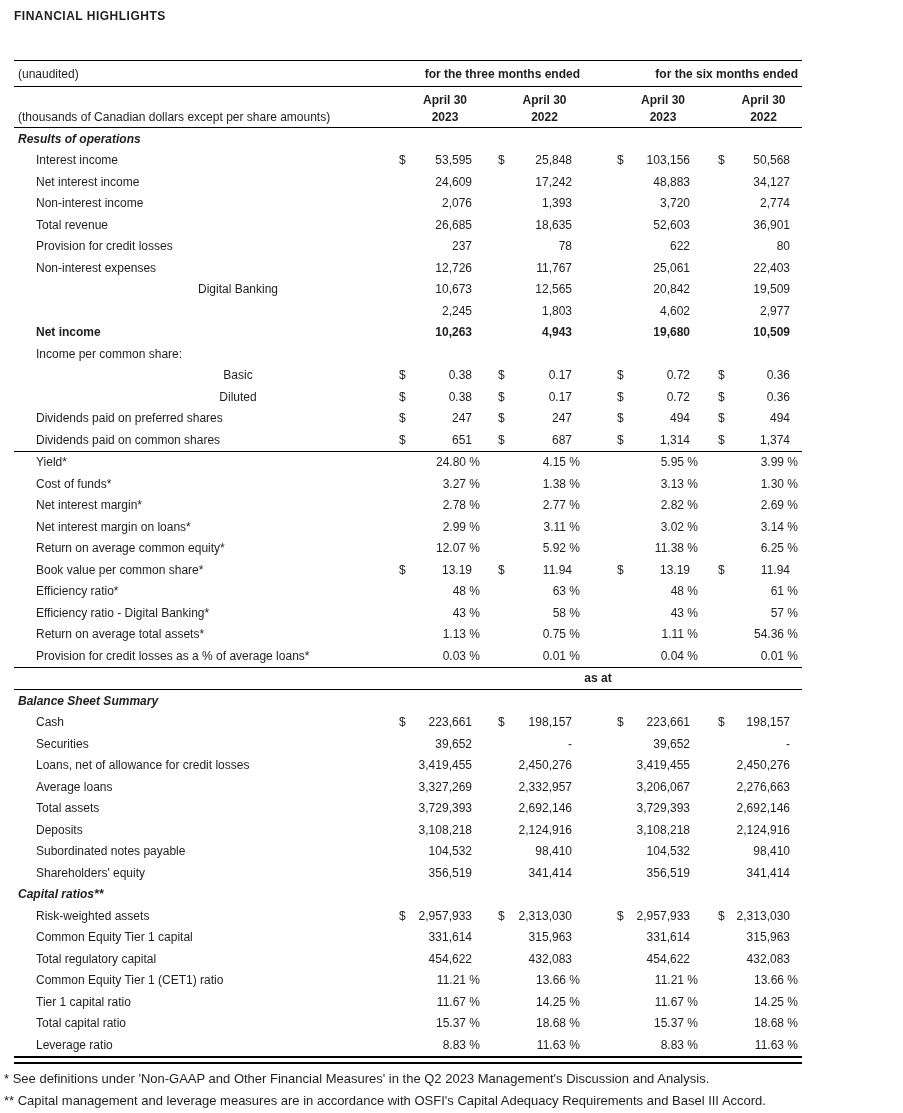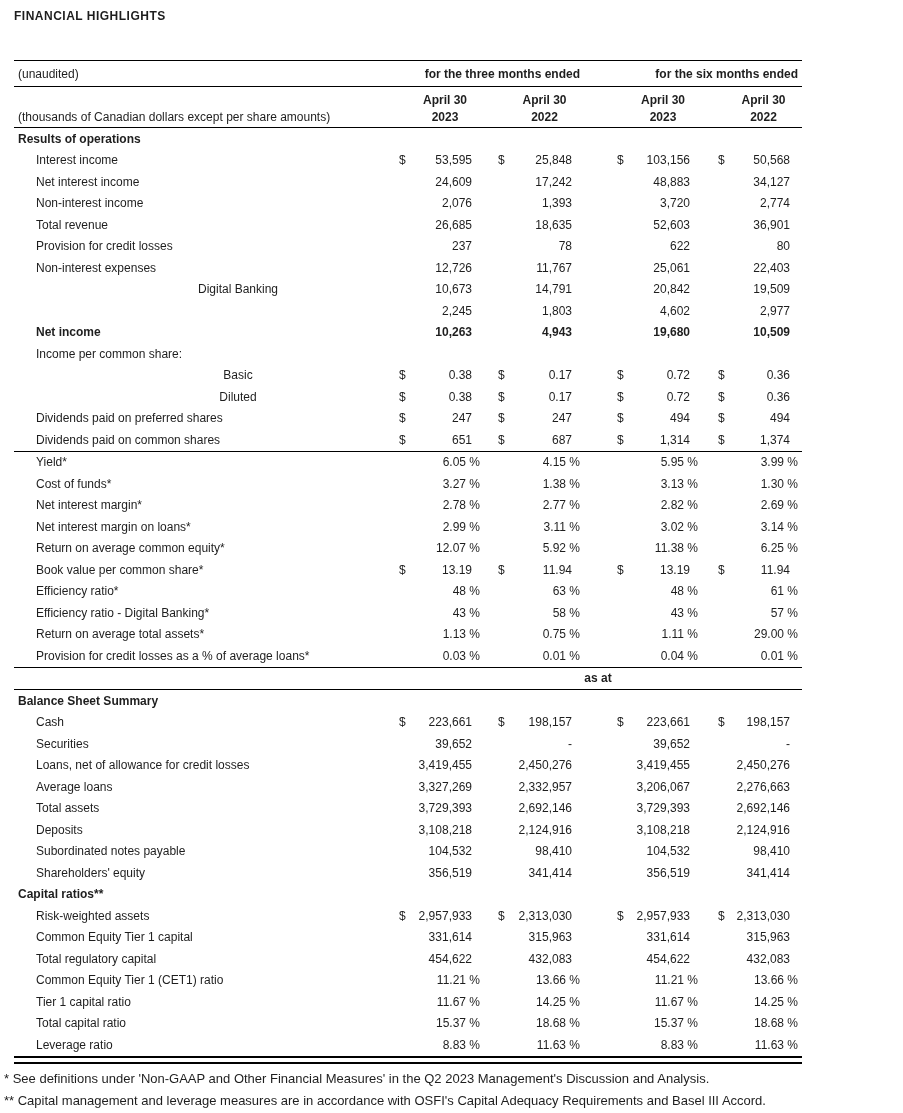--- a/index.html
+++ b/index.html
@@ -30,21 +30,21 @@
   }
   .col-hd{font-weight:bold;text-align:center;padding-left:12px;white-space:nowrap;}
   .c1{grid-column:2;} .c2{grid-column:4;} .c3{grid-column:6;} .c4{grid-column:8;}
   .unaudited,.thousands{padding-left:4px;white-space:nowrap;}
   
   .row{
     display:grid;grid-template-columns:384px 82px 17px 83px 36px 82px 19px 81px 1fr;
     height:21.5px;align-items:center;
   }
   .lbl{white-space:nowrap;overflow:hidden;}
-  .ind0{padding-left:4px;font-weight:bold;}
+  .ind0{padding-left:4px;font-weight:bold;font-style:italic;}
   .ind1{padding-left:22px;}
   .ind2{padding-left:64px;text-align:center;}
   .bold{font-weight:bold;}
   .cell{
     position:relative;height:100%;display:flex;align-items:center;
     justify-content:flex-end;padding-right:8px;white-space:nowrap;
   }
   .cell.pct{padding-right:0;}
   .dollar{position:absolute;left:1px;top:50%;transform:translateY(-50%);}
   .asat-lbl{grid-column:2 / 9;text-align:center;font-weight:bold;}
@@ -178,21 +178,21 @@
           <div class="cell c4">
             <span>22,403</span>
           </div>
         </div>
         <div class="row">
           <div class="lbl ind2">Digital Banking</div>
           <div class="cell c1">
             <span>10,673</span>
           </div>
           <div class="cell c2">
-            <span>14,791</span>
+            <span>12,565</span>
           </div>
           <div class="cell c3">
             <span>20,842</span>
           </div>
           <div class="cell c4">
             <span>19,509</span>
           </div>
         </div>
         <div class="row">
           <div class="cell c1">
@@ -299,21 +299,21 @@
           </div>
           <div class="cell c4">
             <span class="dollar">$</span>
             <span>1,374</span>
           </div>
         </div>
         <div class="rule"></div>
         <div class="row">
           <div class="lbl ind1">Yield*</div>
           <div class="cell c1 pct">
-            <span>6.05 %</span>
+            <span>24.80 %</span>
           </div>
           <div class="cell c2 pct">
             <span>4.15 %</span>
           </div>
           <div class="cell c3 pct">
             <span>5.95 %</span>
           </div>
           <div class="cell c4 pct">
             <span>3.99 %</span>
           </div>
@@ -432,21 +432,21 @@
           <div class="cell c1 pct">
             <span>1.13 %</span>
           </div>
           <div class="cell c2 pct">
             <span>0.75 %</span>
           </div>
           <div class="cell c3 pct">
             <span>1.11 %</span>
           </div>
           <div class="cell c4 pct">
-            <span>29.00 %</span>
+            <span>54.36 %</span>
           </div>
         </div>
         <div class="row">
           <div class="lbl ind1">Provision for credit losses as a % of average loans*</div>
           <div class="cell c1 pct">
             <span>0.03 %</span>
           </div>
           <div class="cell c2 pct">
             <span>0.01 %</span>
           </div>

